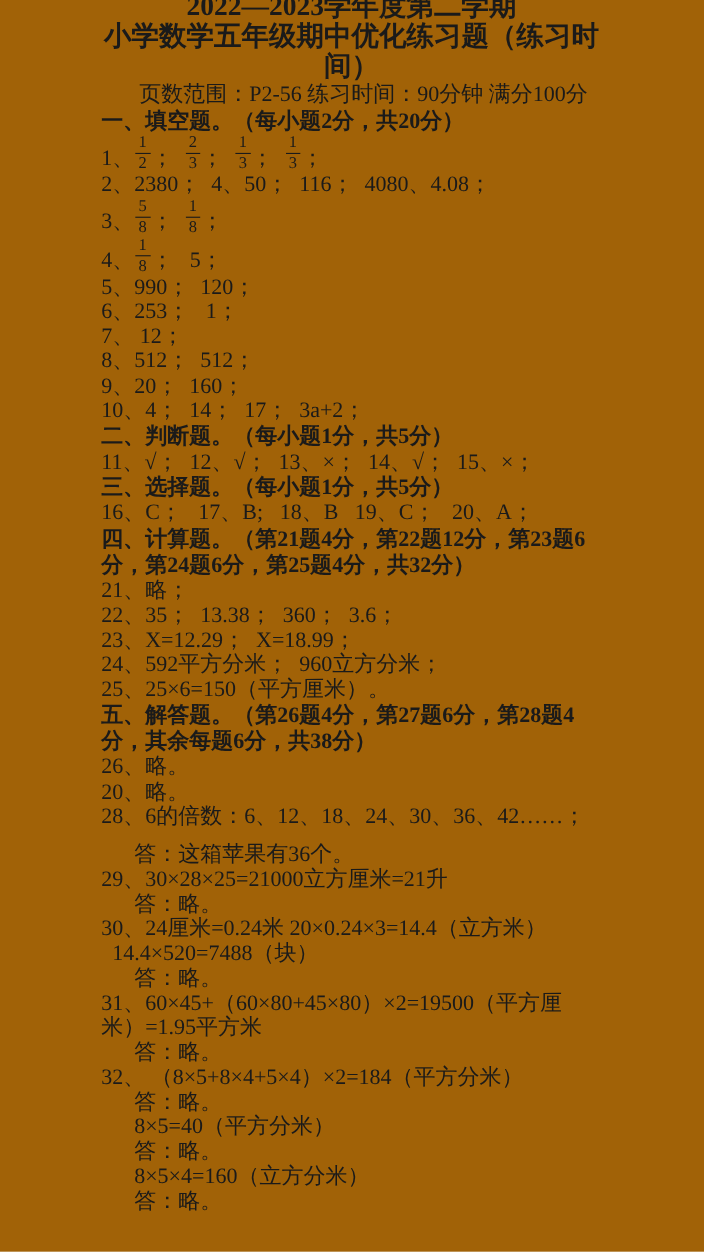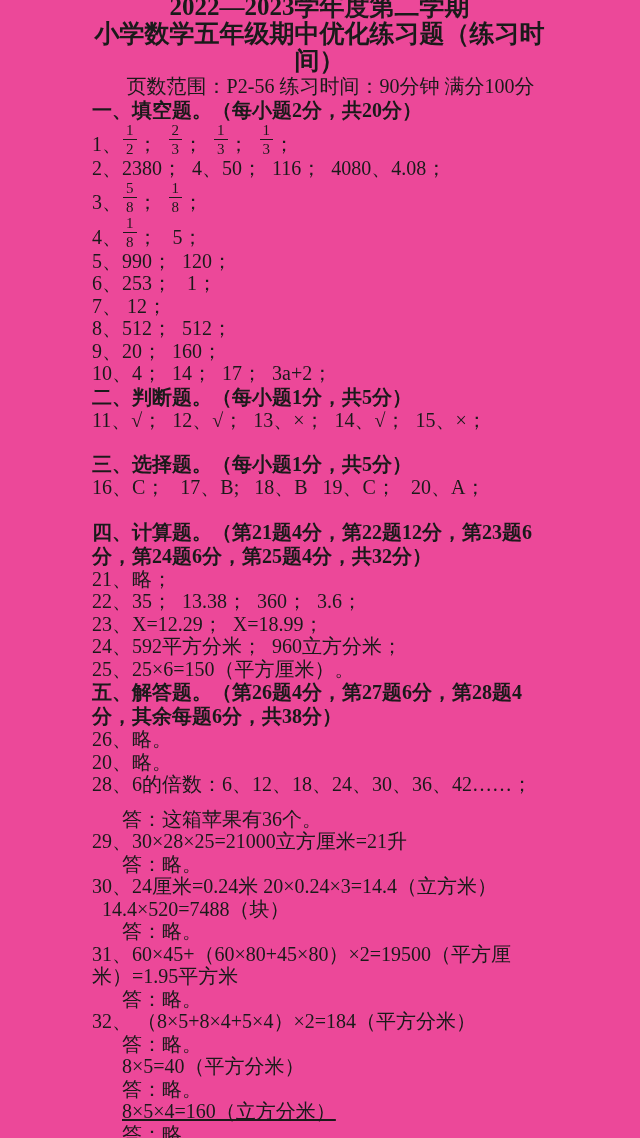--- a/index.html
+++ b/index.html
@@ -32,40 +32,40 @@
   }
   .meta {
     padding-left: 22px;
     line-height: 24px;
     text-align: center;
   }
   .heading {
     font-weight: 700;
     line-height: 24px;
   }
-  .gap { margin-top: 21px; }
+  .gap { }
   .frac {
     display: inline-block;
     text-align: center;
     vertical-align: -0.22em;
     font-size: 15px;
     line-height: 16px;
     margin: 0 1px;
   }
   .fn {
     display: block;
     border-bottom: 1.4px solid currentColor;
     padding: 0 3px 1px;
   }
   .fd { display: block; padding-top: 1px; }
 </style>
 </head>
 <body>
 
-<div class="page" style="background: #ec4899;">
+<div class="page" style="background: #a16207;">
   <div class="doc" id="doc" style="color: rgb(26, 26, 26);">
       <div class="line title"><span>2022—2023学年度第二学期</span></div>
       <div class="line title"><span>小学数学五年级期中优化练习题（练习时间）</span></div>
       <div class="line meta"><span>页数范围：P2-56 练习时间：90分钟 满分100分</span></div>
       <div class="line heading"><span>一、填空题。（每小题2分，共20分）</span></div>
       <div class="line body"><span>1、</span><span class="frac"><span class="fn">1</span><span class="fd">2</span></span><span>；  </span><span class="frac"><span class="fn">2</span><span class="fd">3</span></span><span>；  </span><span class="frac"><span class="fn">1</span><span class="fd">3</span></span><span>；  </span><span class="frac"><span class="fn">1</span><span class="fd">3</span></span><span>；</span></div>
       <div class="line body"><span>2、2380；  4、50；  116；  4080、4.08；</span></div>
       <div class="line body"><span>3、</span><span class="frac"><span class="fn">5</span><span class="fd">8</span></span><span>；  </span><span class="frac"><span class="fn">1</span><span class="fd">8</span></span><span>；</span></div>
       <div class="line body"><span>4、</span><span class="frac"><span class="fn">1</span><span class="fd">8</span></span><span>；   5；</span></div>
       <div class="line body"><span>5、990；  120；</span></div>
@@ -93,16 +93,16 @@
       <div class="line body" style="padding-left: 30px;"><span>答：略。</span></div>
       <div class="line body"><span>30、24厘米=0.24米 20×0.24×3=14.4（立方米）</span></div>
       <div class="line body" style="padding-left: 10px;"><span>14.4×520=7488（块）</span></div>
       <div class="line body" style="padding-left: 30px;"><span>答：略。</span></div>
       <div class="line body"><span>31、60×45+（60×80+45×80）×2=19500（平方厘米）=1.95平方米</span></div>
       <div class="line body" style="padding-left: 30px;"><span>答：略。</span></div>
       <div class="line body"><span>32、 （8×5+8×4+5×4）×2=184（平方分米）</span></div>
       <div class="line body" style="padding-left: 30px;"><span>答：略。</span></div>
       <div class="line body" style="padding-left: 30px;"><span>8×5=40（平方分米）</span></div>
       <div class="line body" style="padding-left: 30px;"><span>答：略。</span></div>
-      <div class="line body" style="padding-left: 30px; text-decoration: underline;"><span>8×5×4=160（立方分米）</span></div>
+      <div class="line body" style="padding-left: 30px;"><span>8×5×4=160（立方分米）</span></div>
       <div class="line body" style="padding-left: 30px;"><span>答：略。</span></div>
     </div>
 </div>
 
 </body></html>

